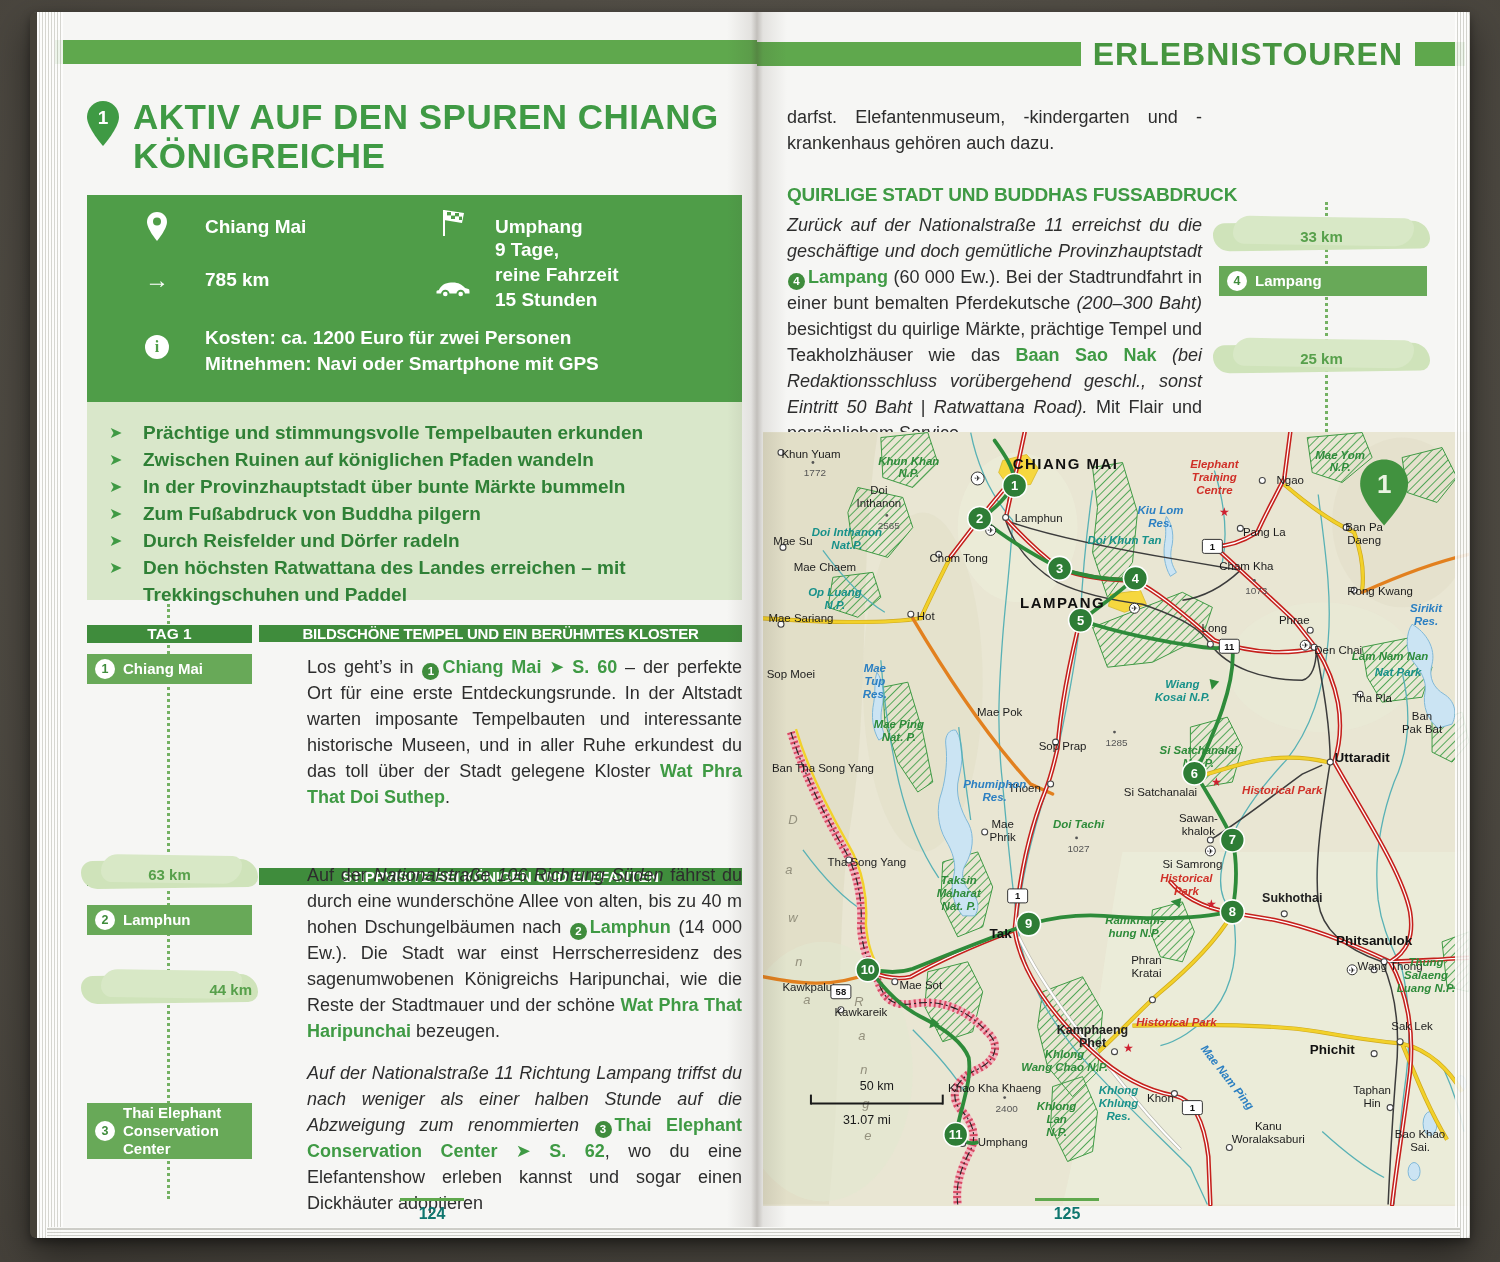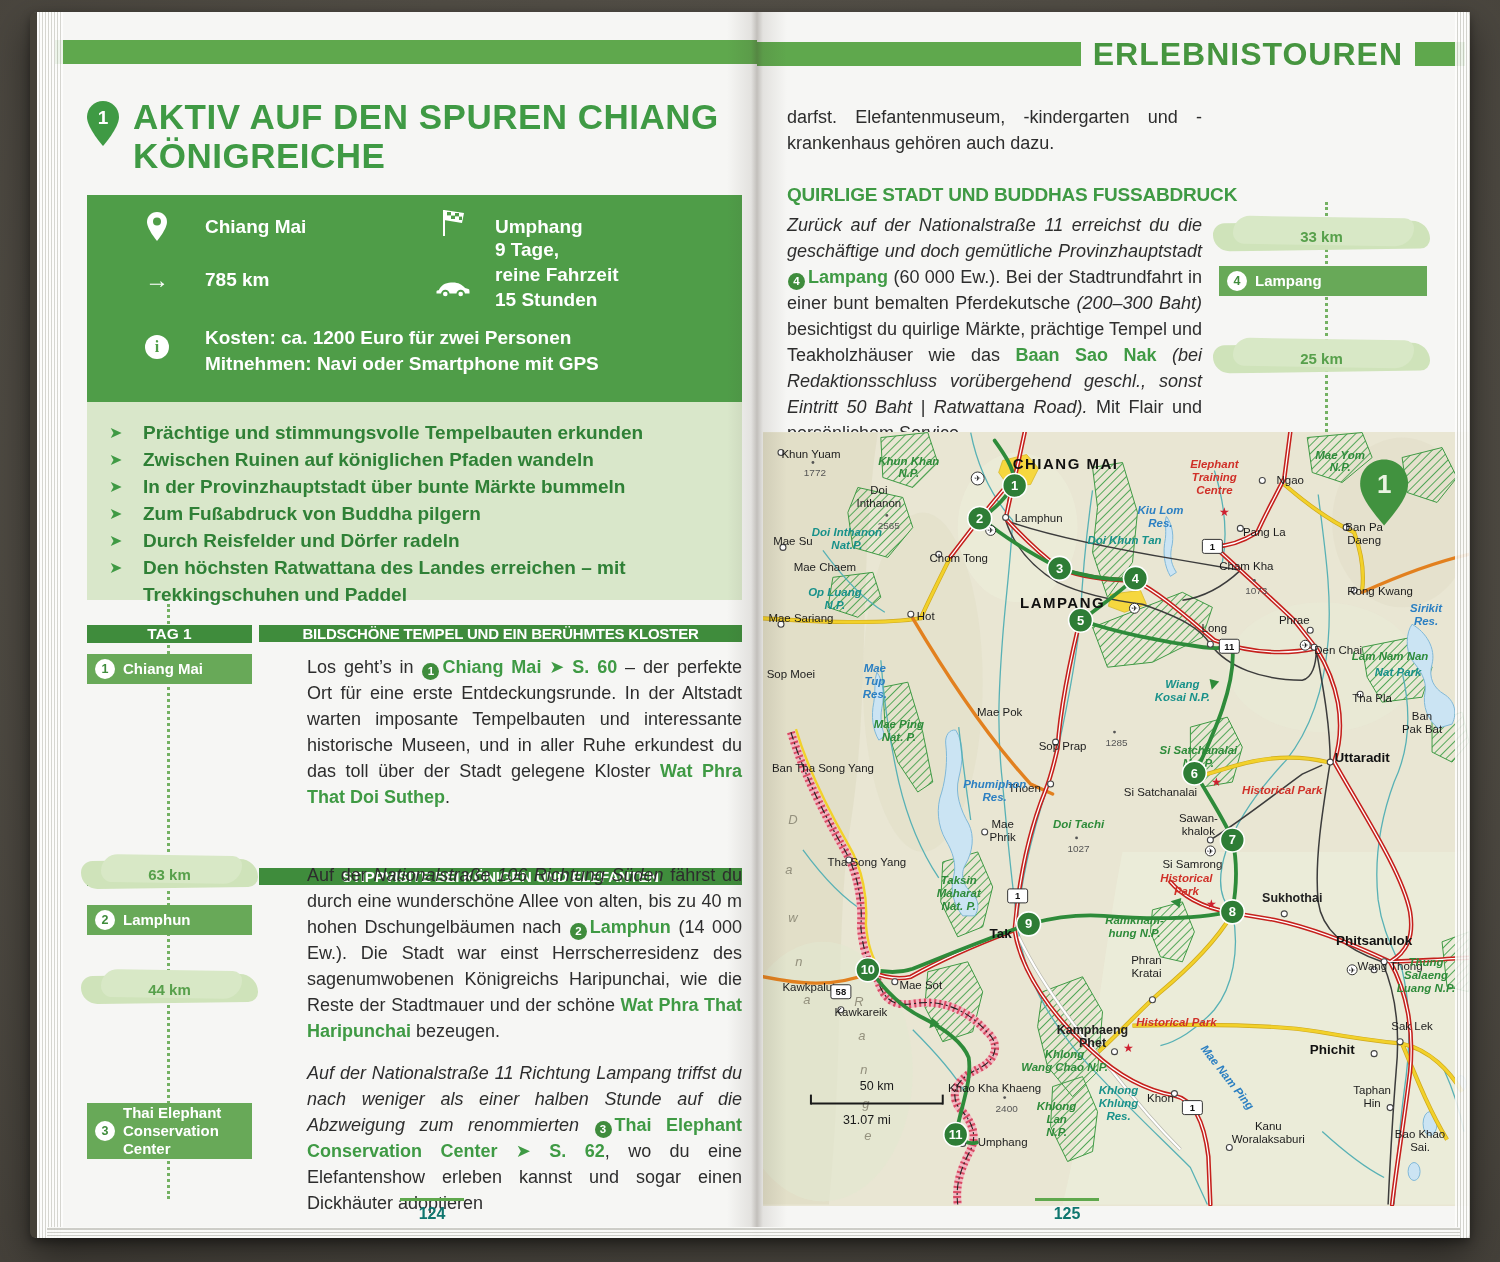--- a/index.html
+++ b/index.html
@@ -216,21 +216,21 @@
       <div class="tag">TAG 2</div>
       <div class="taghead">STIPPVISITE BEI KÖNIGEN UND ELEFANTEN</div>
     </div>
     <div class="brush" style="left:50px;top:846px;width:165px;">
         <span>63 km</span>
       </div>
     <div class="station" style="left:50px;top:893px;width:165px;height:30px;">
       <span class="st-num">2</span>
       <span>Lamphun</span>
     </div>
-    <div class="brush" style="left:50px;top:961px;width:165px;">
+    <div class="brush" style="left:50px;top:961px;width:165px;justify-content:flex-end;">
         <span>44 km</span>
       </div>
     <div class="station" style="left:50px;top:1091px;width:165px;height:56px;">
       <span class="st-num">3</span>
       <span>Thai Elephant Conservation Center</span>
     </div>
     <div class="para col-text" style="top:850px;"><span class="run-n">Auf der </span><span class="run-i">Nationalstraße 106 Richtung Süden</span><span class="run-n"> fährst du durch eine wunderschöne Allee von alten, bis zu 40 m hohen Dschungelbäumen nach </span><span class="run-c">2</span><span class="run-g">Lamphun</span><span class="run-n"> (14 000 Ew.). Die Stadt war einst Herrscherresidenz des sagenumwobenen Königreichs Haripunchai, wie die Reste der Stadtmauer und der schöne </span><span class="run-g">Wat Phra That Haripunchai</span><span class="run-n"> bezeugen.</span></div>
     <div class="para col-text" style="top:1048px;"><span class="run-i">Auf der Nationalstraße 11 Richtung Lampang triffst du nach weniger als einer halben Stunde auf die Abzweigung zum renommierten </span><span class="run-c">3</span><span class="run-g">Thai Elephant Conservation Center ➤ S. 62</span><span class="run-n">, wo du eine Elefantenshow erleben kannst und sogar einen Dickhäuter adoptieren</span></div>
 
     <div class="footer" style="left:345px;top:1186px;width:100px;">

